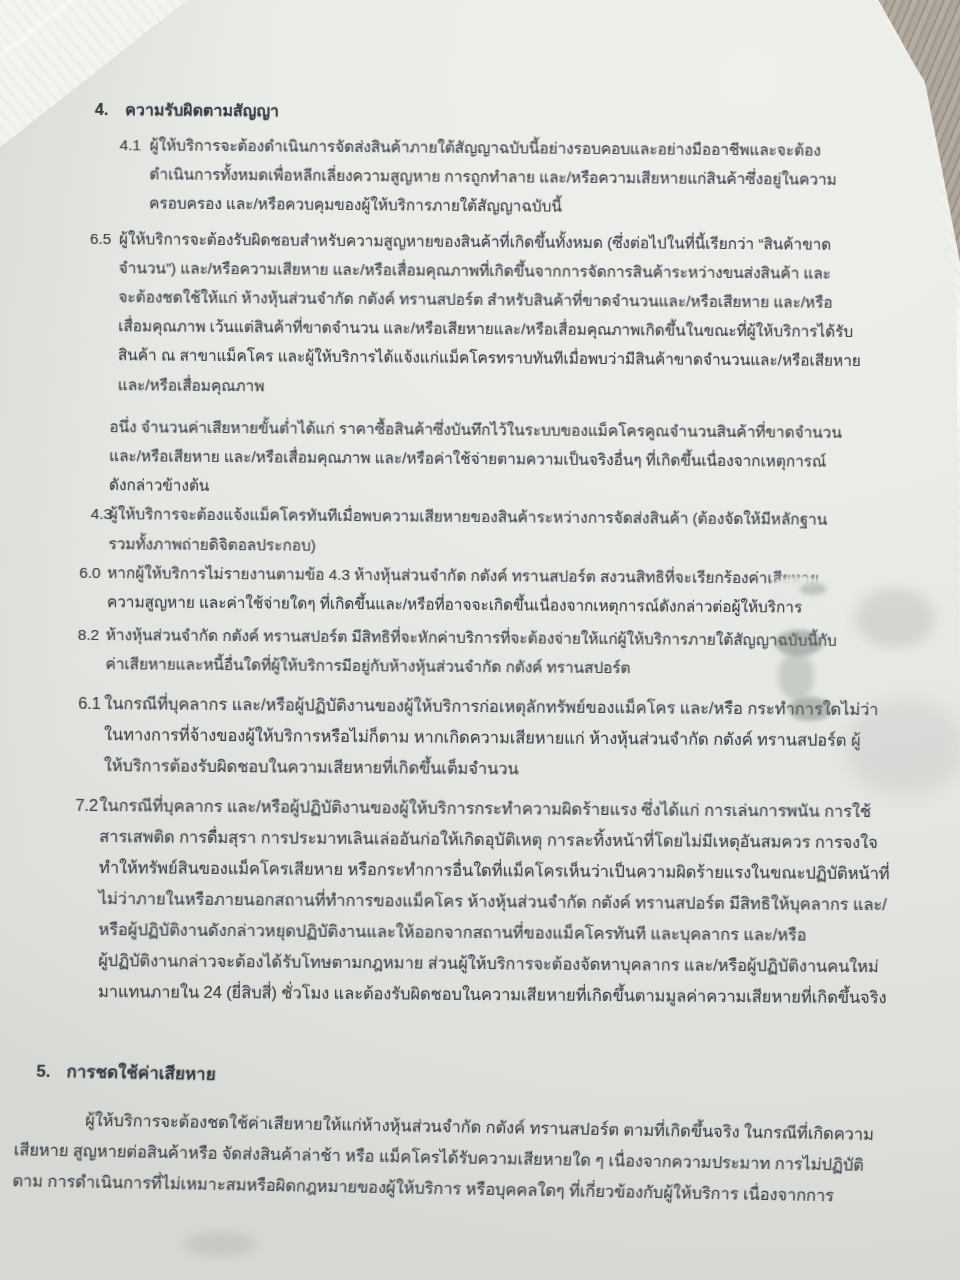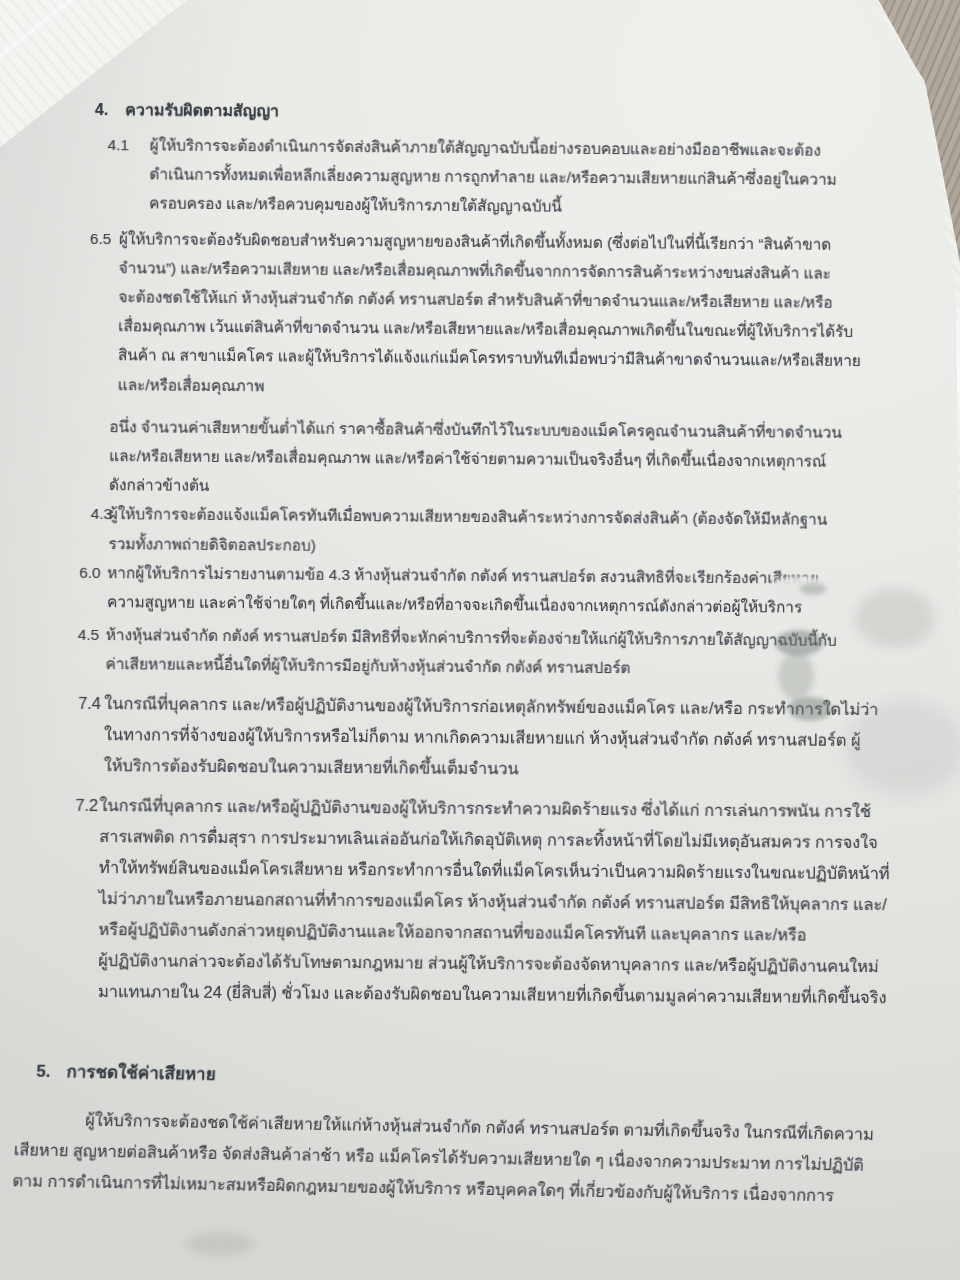--- a/index.html
+++ b/index.html
@@ -41,21 +41,21 @@
   .sec5{top:1056px;transform:rotate(1.05deg) skewX(-1.5deg);transform-origin:0 0;filter:blur(.3px);}
   .tline{white-space:nowrap;}
   .sec .h{font-weight:bold;color:#343a41;text-shadow:0 0 1px rgba(52,58,65,.35);}
   .sec4 .h{font-size:16px;line-height:30px;margin-bottom:5px;padding-left:95px;}
   .sec4 .h .htitle{margin-left:17px;}
   .sec5 .h{font-size:17px;line-height:30px;margin-bottom:17px;padding-left:37px;}
   .sec5 .h .htitle{margin-left:16px;}
   .clause{position:relative;font-size:15.5px;line-height:29.2px;letter-spacing:-.1px;
           text-shadow:0 0 .8px rgba(62,67,74,.38);}
   .clause .num{position:absolute;top:0;}
-  .i0{padding-left:150px}.i0 .num{left:108px}
+  .i0{padding-left:150px}.i0 .num{left:120px}
   .i1{padding-left:120px;margin-top:6px}.i1 .num{left:91px}
   .i2{padding-left:112px;margin-top:13px}
   .i3{padding-left:112px}.i3 .num{left:94px}
   .i4{padding-left:111px}.i4 .num{left:83px}
   .i5{padding-left:110px;margin-top:4px}.i5 .num{left:82px}
   .i6{padding-left:109px;margin-top:9px;font-size:16.5px;line-height:31px}.i6 .num{left:83px}
   .i7{padding-left:105px;margin-top:9px;font-size:16.5px;line-height:31px}.i7 .num{left:81px}
   .sec5 .para{font-size:16.5px;line-height:31px;padding-left:18px;letter-spacing:-.1px;
               text-shadow:0 0 .8px rgba(62,67,74,.38);}
   .sec5 .para .tline:first-child{padding-left:70px;}
@@ -106,26 +106,26 @@
         <span class="num">4.3</span>
         <div class="tline">ผู้ให้บริการจะต้องแจ้งแม็คโครทันทีเมื่อพบความเสียหายของสินค้าระหว่างการจัดส่งสินค้า (ต้องจัดให้มีหลักฐาน</div>
         <div class="tline">รวมทั้งภาพถ่ายดิจิตอลประกอบ)</div>
       </div>
       <div class="clause i4">
         <span class="num">6.0</span>
         <div class="tline">หากผู้ให้บริการไม่รายงานตามข้อ 4.3  ห้างหุ้นส่วนจำกัด กตังค์ ทรานสปอร์ต สงวนสิทธิที่จะเรียกร้องค่าเสียหาย</div>
         <div class="tline">ความสูญหาย และค่าใช้จ่ายใดๆ ที่เกิดขึ้นและ/หรือที่อาจจะเกิดขึ้นเนื่องจากเหตุการณ์ดังกล่าวต่อผู้ให้บริการ</div>
       </div>
       <div class="clause i5">
-        <span class="num">4.5</span>
+        <span class="num">8.2</span>
         <div class="tline">ห้างหุ้นส่วนจำกัด กตังค์ ทรานสปอร์ต มีสิทธิที่จะหักค่าบริการที่จะต้องจ่ายให้แก่ผู้ให้บริการภายใต้สัญญาฉบับนี้กับ</div>
         <div class="tline">ค่าเสียหายและหนี้อื่นใดที่ผู้ให้บริการมีอยู่กับห้างหุ้นส่วนจำกัด กตังค์ ทรานสปอร์ต</div>
       </div>
       <div class="clause i6">
-        <span class="num">7.4</span>
+        <span class="num">6.1</span>
         <div class="tline">ในกรณีที่บุคลากร และ/หรือผู้ปฏิบัติงานของผู้ให้บริการก่อเหตุลักทรัพย์ของแม็คโคร และ/หรือ กระทำการใดไม่ว่า</div>
         <div class="tline">ในทางการที่จ้างของผู้ให้บริการหรือไม่ก็ตาม หากเกิดความเสียหายแก่ ห้างหุ้นส่วนจำกัด กตังค์ ทรานสปอร์ต ผู้</div>
         <div class="tline">ให้บริการต้องรับผิดชอบในความเสียหายที่เกิดขึ้นเต็มจำนวน</div>
       </div>
       <div class="clause i7">
         <span class="num">7.2</span>
         <div class="tline">ในกรณีที่บุคลากร และ/หรือผู้ปฏิบัติงานของผู้ให้บริการกระทำความผิดร้ายแรง ซึ่งได้แก่ การเล่นการพนัน การใช้</div>
         <div class="tline">สารเสพติด การดื่มสุรา การประมาทเลินเล่ออันก่อให้เกิดอุบัติเหตุ การละทิ้งหน้าที่โดยไม่มีเหตุอันสมควร การจงใจ</div>
         <div class="tline">ทำให้ทรัพย์สินของแม็คโครเสียหาย หรือกระทำการอื่นใดที่แม็คโครเห็นว่าเป็นความผิดร้ายแรงในขณะปฏิบัติหน้าที่</div>
         <div class="tline">ไม่ว่าภายในหรือภายนอกสถานที่ทำการของแม็คโคร ห้างหุ้นส่วนจำกัด กตังค์ ทรานสปอร์ต มีสิทธิให้บุคลากร และ/</div>

